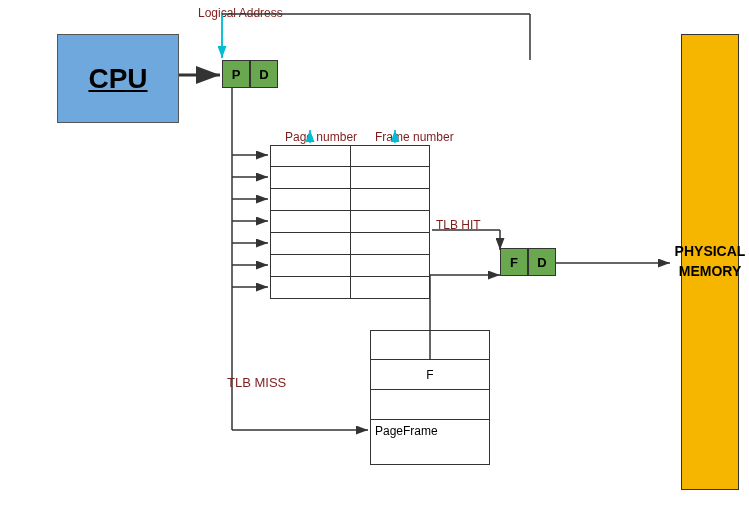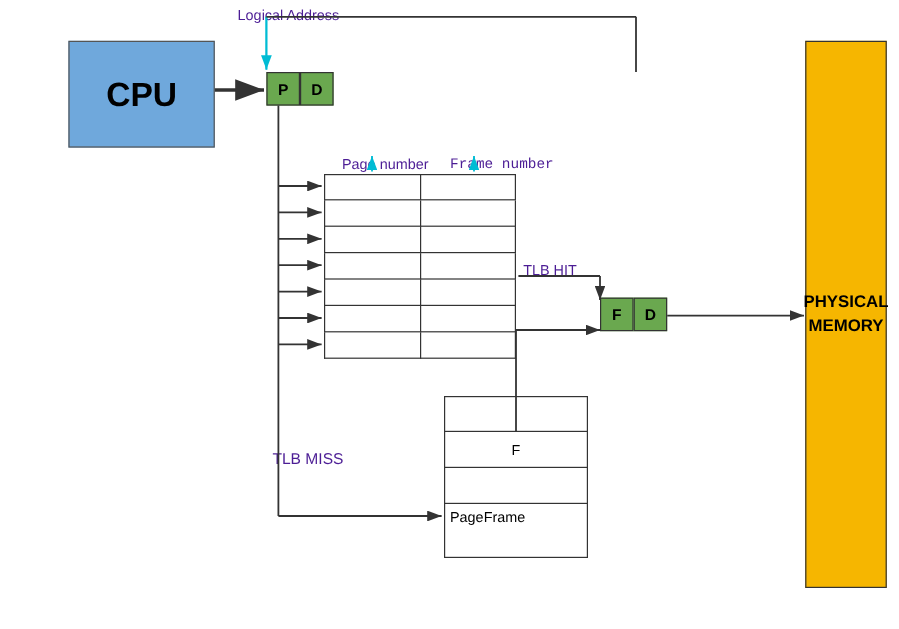--- a/index.html
+++ b/index.html
@@ -27,20 +27,21 @@
       background: #6fa8dc;
       border: 1px solid #555;
       display: flex;
       align-items: center;
       justify-content: center;
     }
     .cpu-label {
       font-size: 28px;
       font-weight: bold;
       color: #000;
+      text-decoration: underline;
     }
     
     .pd-container {
       position: absolute;
       left: 222px;
       top: 60px;
       display: flex;
       gap: 0px;
     }
     .green-box {
@@ -99,21 +100,21 @@
       font-size: 12px;
     }
     .page-row + .page-row .page-cell {
       border-top: none;
     }
     
     .physical-memory {
       position: absolute;
       right: 10px;
       top: 34px;
-      width: 68px;
+      width: 58px;
       height: 456px;
       background: #f6b600;
       border: 1px solid #333;
       display: flex;
       flex-direction: column;
       align-items: center;
       justify-content: center;
     }
     .phys-label {
       font-size: 14px;
@@ -127,21 +128,21 @@
       position: absolute;
       left: 500px;
       top: 248px;
       display: flex;
       gap: 0px;
     }
     
     .label {
       position: absolute;
       font-size: 12px;
-      color: #4c1d95;
+      color: #7f1d1d;
     }
     
     .arrows-svg {
       position: absolute;
       top: 0;
       left: 0;
       width: 749px;
       height: 524px;
       pointer-events: none;
     }
@@ -156,21 +157,21 @@
   </div>
 
   <div class="label" style="left:198px; top:6px;">Logical Address</div>
 
   <div class="pd-container">
     <div class="green-box">P</div>
     <div class="green-box">D</div>
   </div>
 
   <div class="label" style="left:285px; top:130px;">Page number</div>
-  <div class="label" style="left:375px; top:130px;font-family:Liberation Mono, monospace;">Frame number</div>
+  <div class="label" style="left:375px; top:130px;">Frame number</div>
 
   <div class="tlb-table">
     <div class="tlb-row">
       <div class="tlb-cell-left"></div>
       <div class="tlb-cell-right"></div>
     </div>
     <div class="tlb-row">
       <div class="tlb-cell-left" style="border-top:none;"></div>
       <div class="tlb-cell-right" style="border-top:none;"></div>
     </div>

